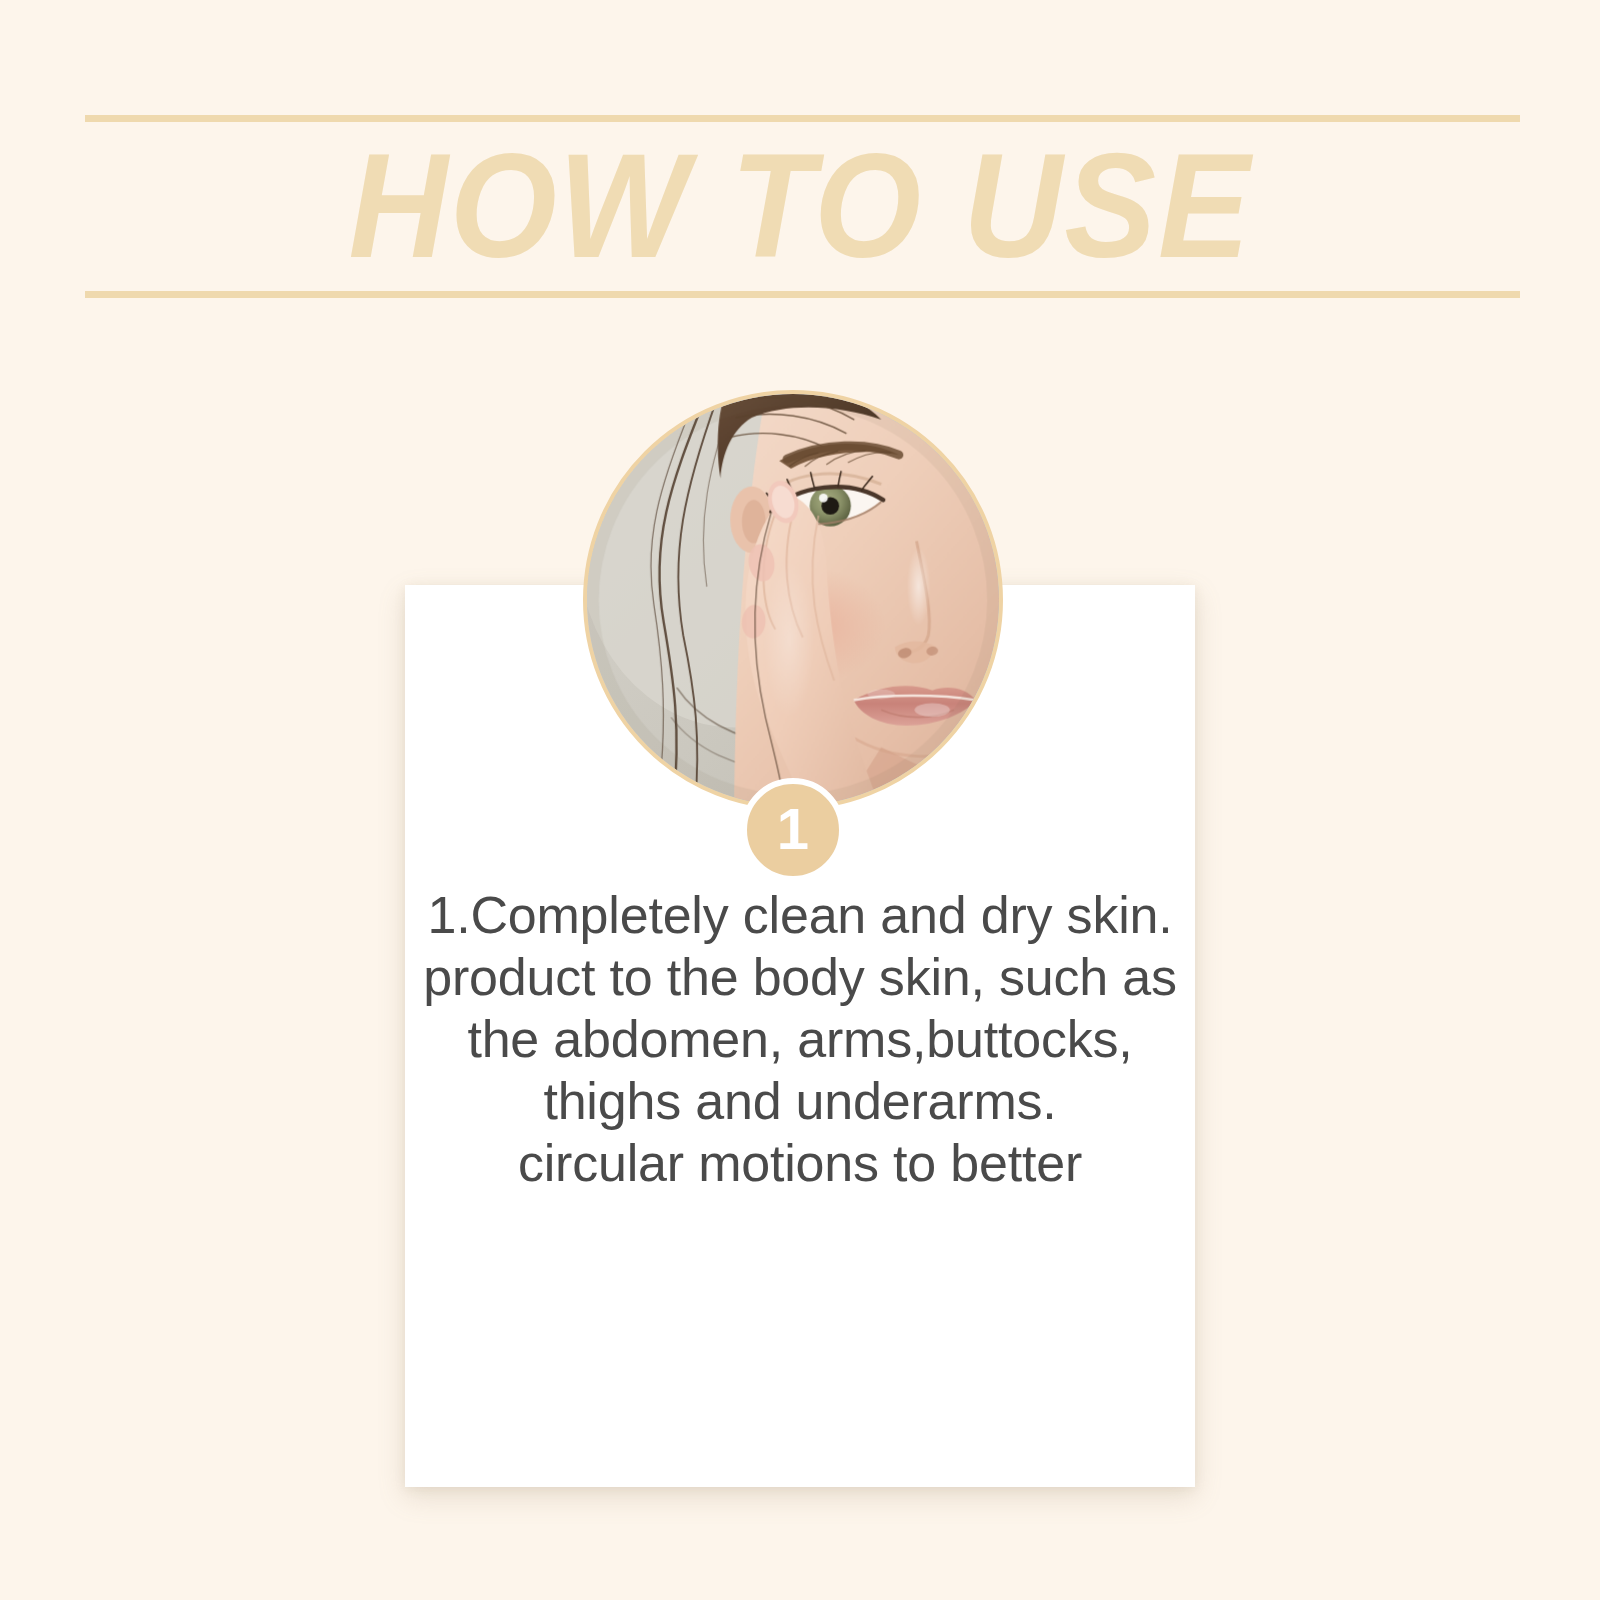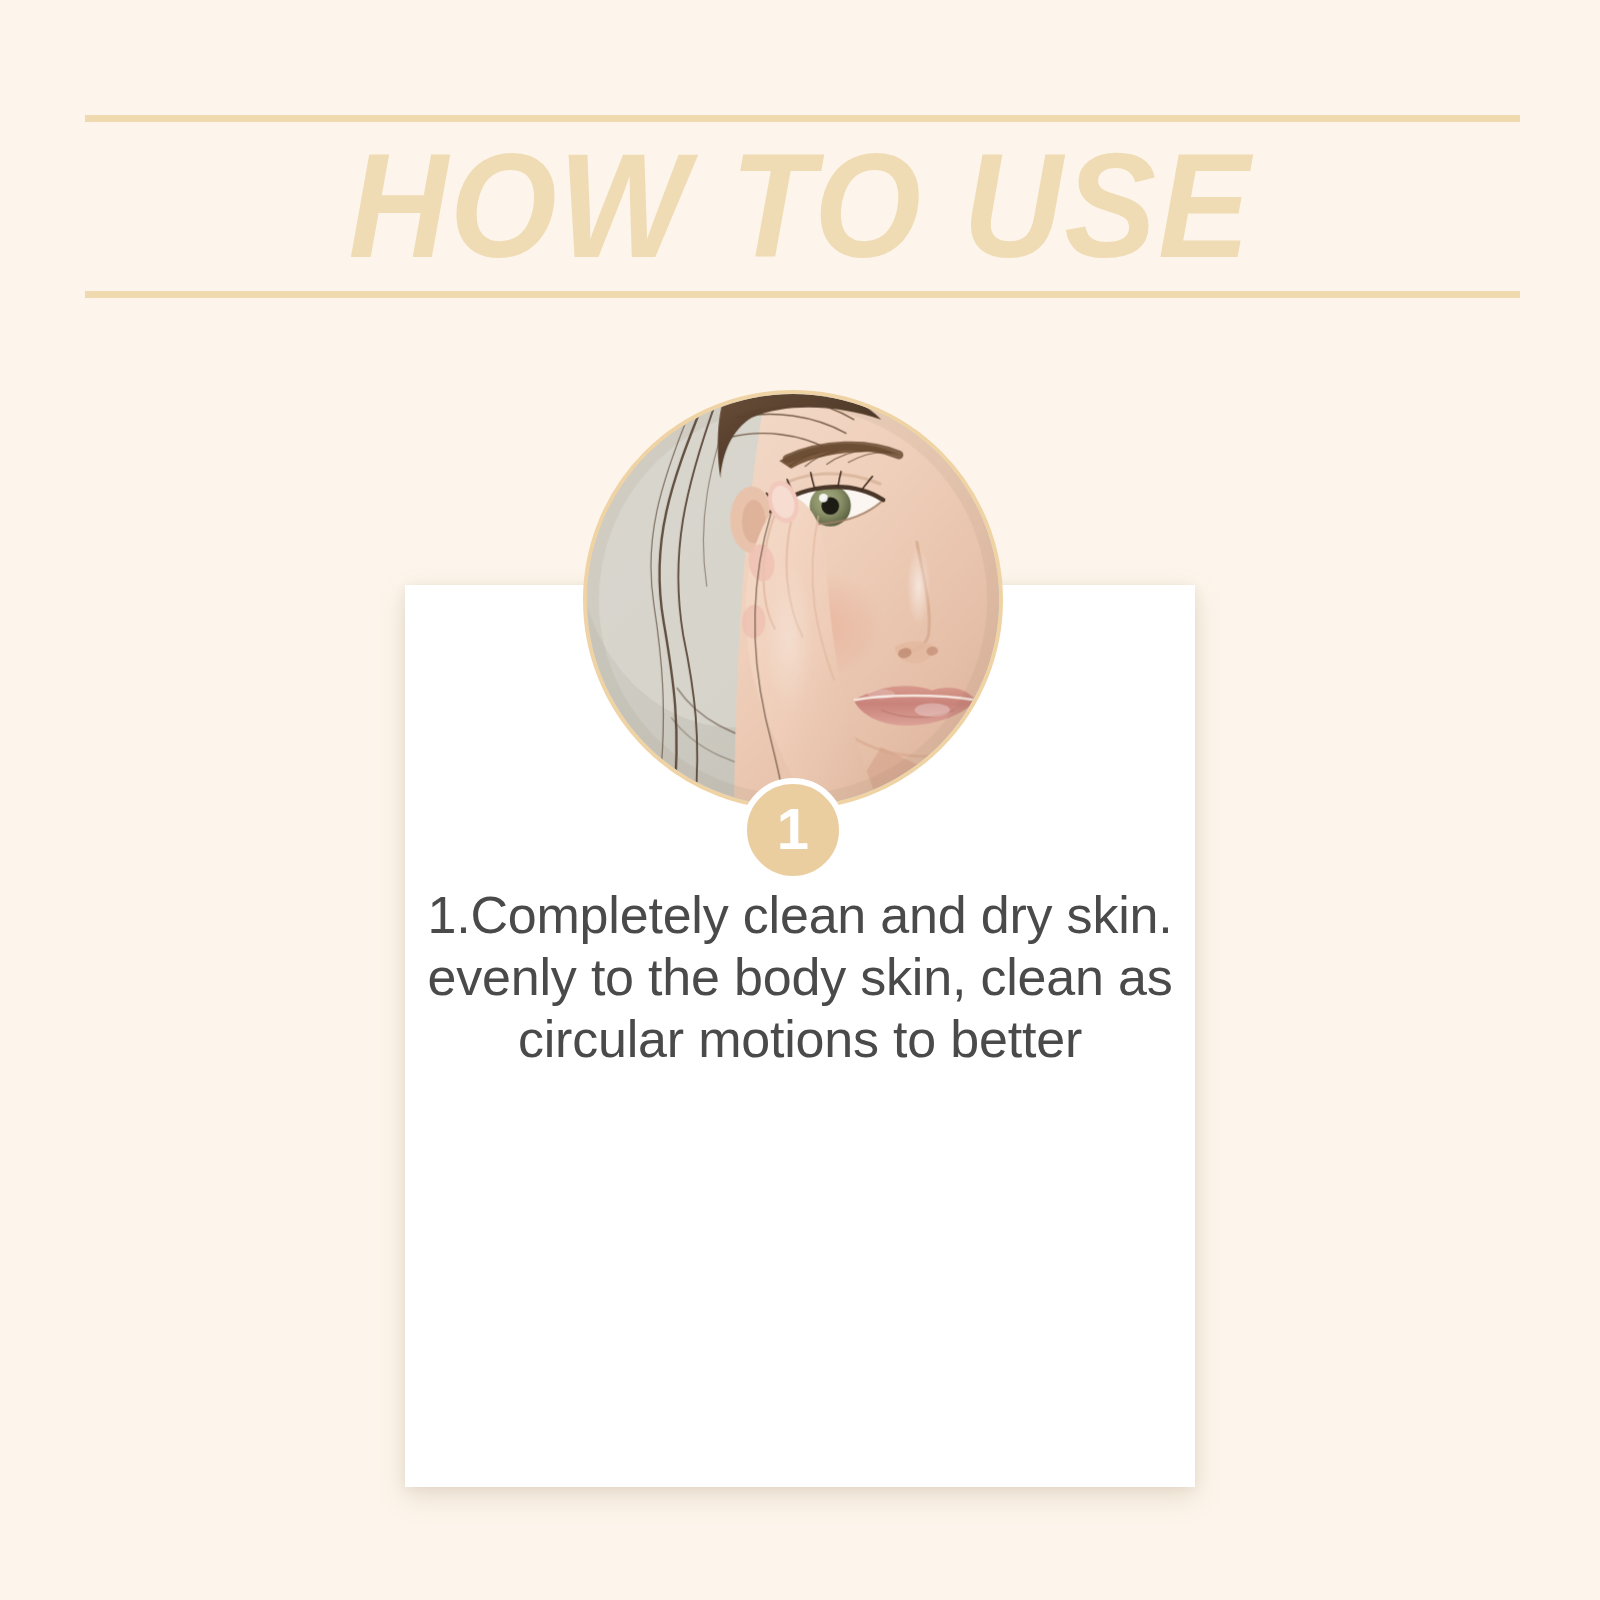--- a/index.html
+++ b/index.html
@@ -273,15 +273,17 @@
     </svg>
   </div>
 </div>
 
 <div class="step-badge">
   <span class="num">1</span>
 </div>
 
 <div class="instructions">
   <span class="line">1.Completely clean and dry skin.</span>
-  <span class="line">evenly to the body skin, clean as</span>
+  <span class="line">product to the body skin, such as</span>
+  <span class="line">the abdomen, arms,buttocks,</span>
+  <span class="line">thighs and underarms.</span>
   <span class="line">circular motions to better</span>
 </div>
 
 </body></html>

